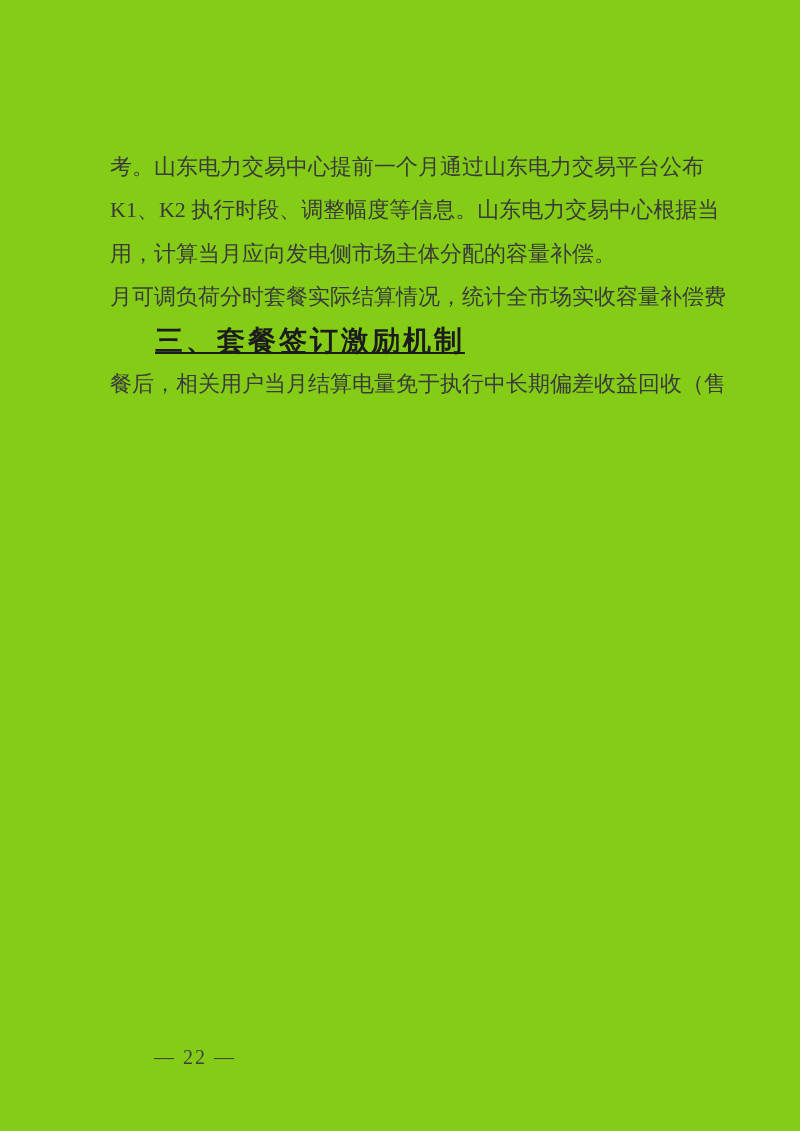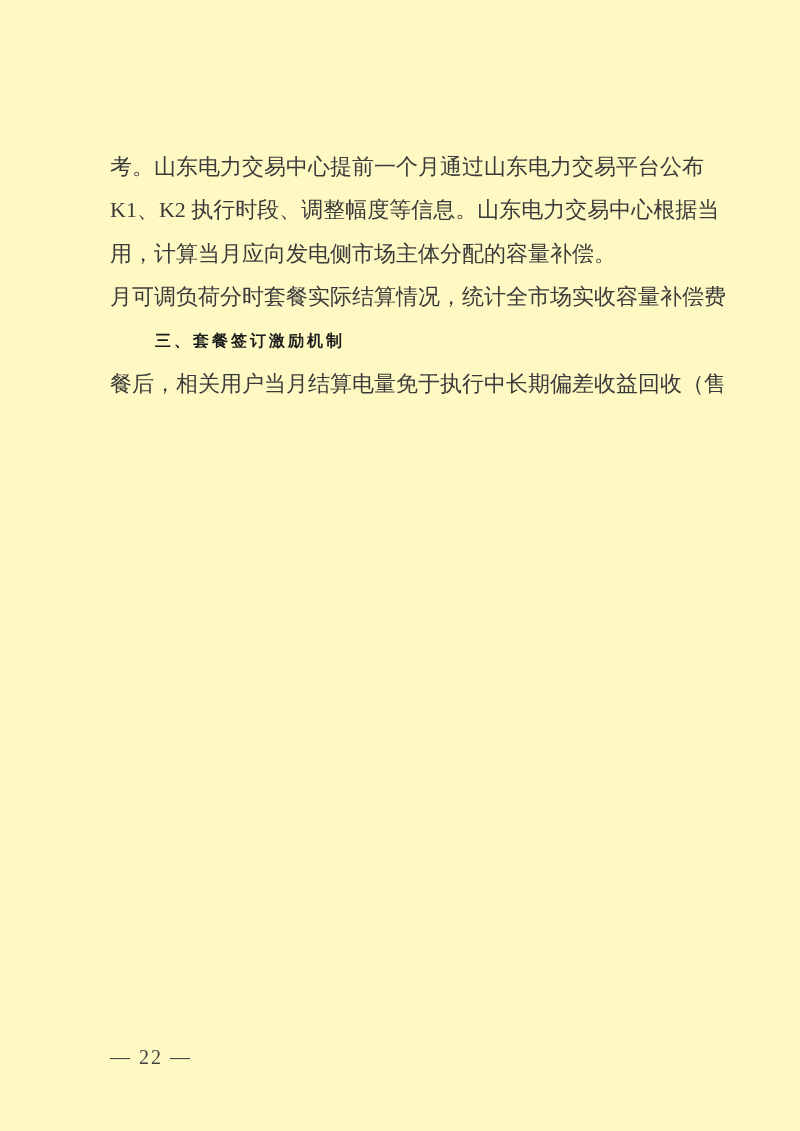--- a/index.html
+++ b/index.html
@@ -13,21 +13,21 @@
     position: relative;
     overflow: hidden;
     font-family: "Liberation Serif", "DejaVu Serif", serif;
   }
   .page {
     position: absolute;
     left: 0;
     top: 0;
     width: 800px;
     height: 1131px;
-    background: #fef9c3;
+    background: #84cc16;
   }
   .text-block {
     position: absolute;
     left: 110px;
     top: 145px;
     width: 580px;
   }
   .line {
     height: 43.4px;
     line-height: 43.4px;
@@ -43,31 +43,32 @@
     text-align-last: left;
     white-space: normal;
   }
   .line.indent {
     padding-left: 45px;
     box-sizing: border-box;
   }
   .line.heading {
     font-family: "Liberation Sans", "DejaVu Sans", sans-serif;
     font-weight: 700;
-    font-size: 16px;
+    font-size: 28px;
     color: #1c1c1c;
     letter-spacing: 3px;
     text-align-last: left;
+    text-decoration: underline;
   }
   .page-number {
     position: absolute;
     left: 110px;
     top: 1046px;
     width: 126px;
-    text-align: left;
+    text-align: right;
     font-size: 20px;
     color: #3f3f3f;
     letter-spacing: 2px;
     font-family: "Liberation Serif", "DejaVu Serif", serif;
   }
 </style>
 </head>
 <body>
 
 <div class="page">

